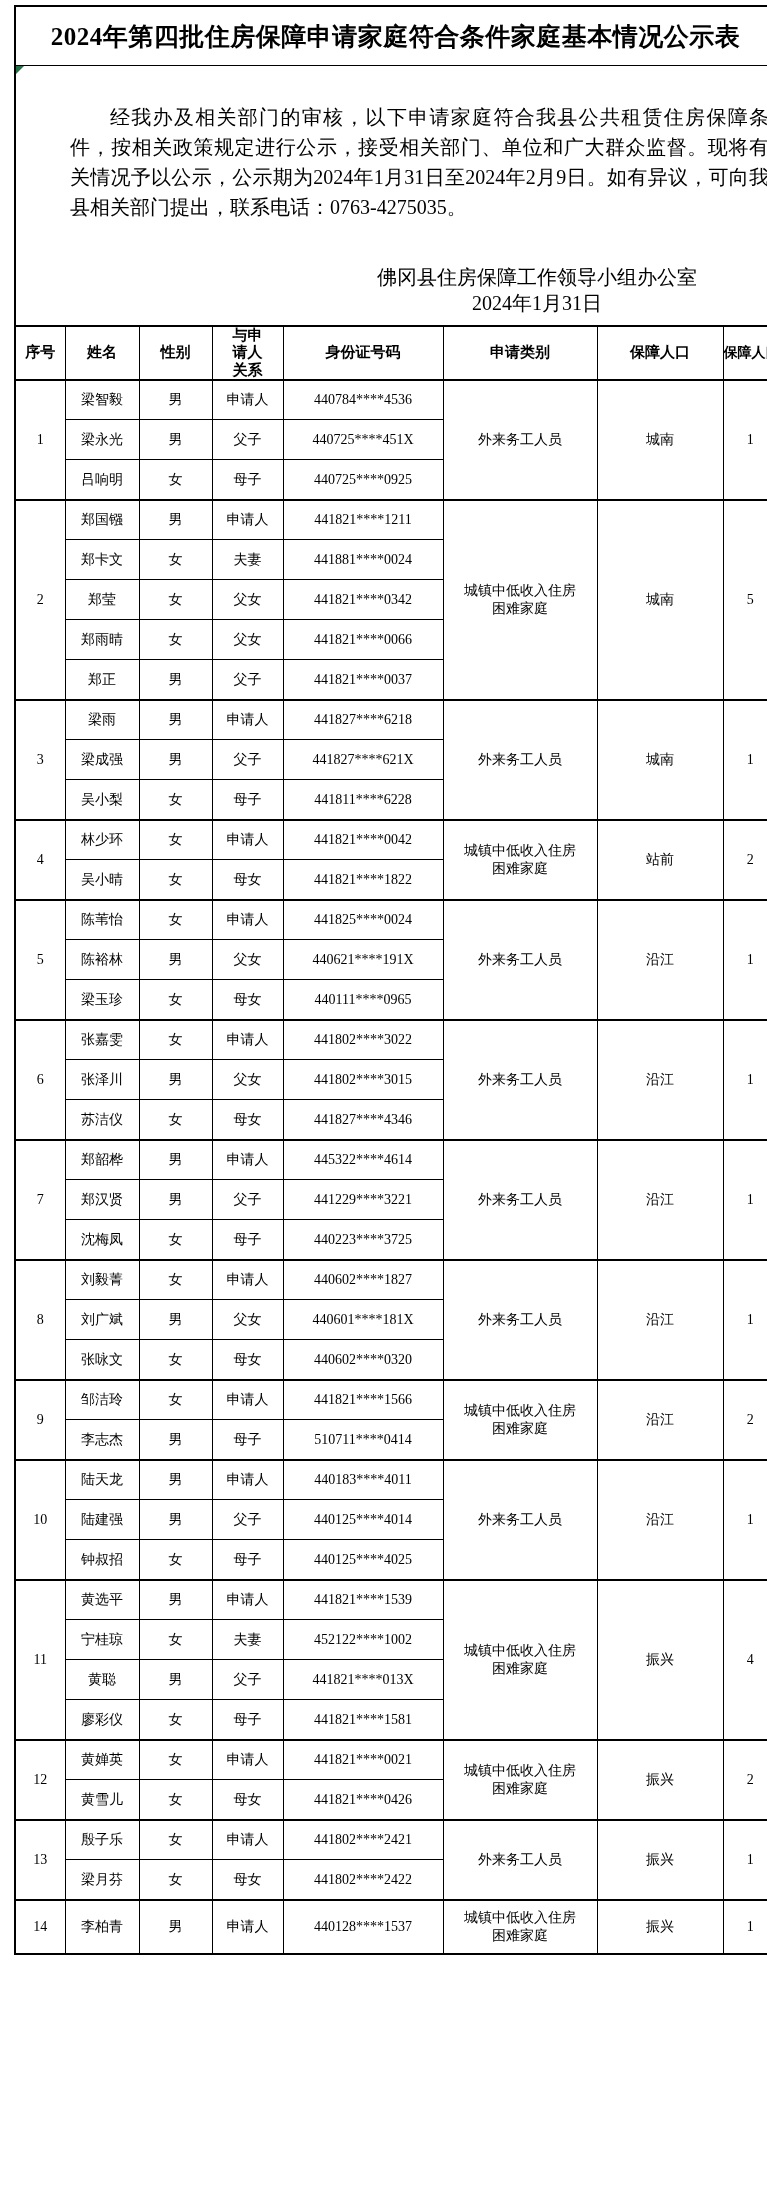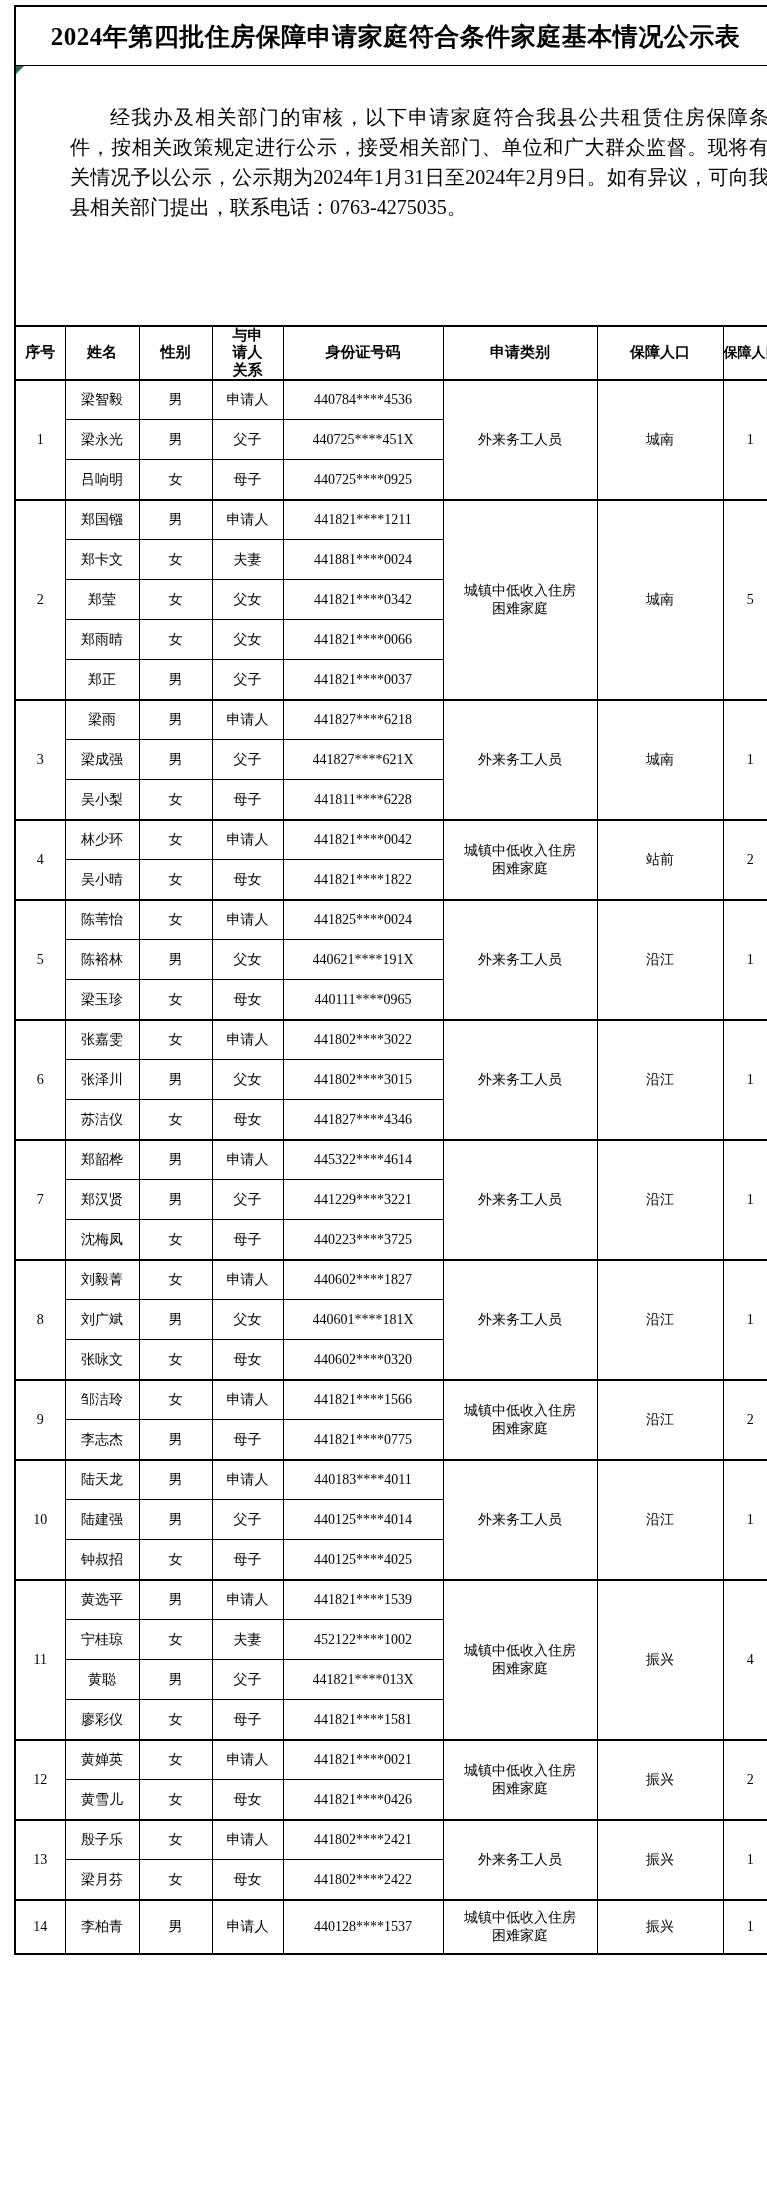--- a/index.html
+++ b/index.html
@@ -71,20 +71,22 @@
 <body>
 
 <div class="page">
 
   <div class="title-box">2024年第四批住房保障申请家庭符合条件家庭基本情况公示表</div>
 
   <div class="notice-box">
     <div class="green-corner"></div>
     <p class="para">经我办及相关部门的审核，以下申请家庭符合我县公共租赁住房保障条件，按相关政策规定进行公示，接受相关部门、单位和广大群众监督。现将有关情况予以公示，公示期为2024年1月31日至2024年2月9日。如有异议，可向我县相关部门提出，联系电话：0763-4275035。</p>
     <div class="sign-block">
+      <div>佛冈县住房保障工作领导小组办公室</div>
+      <div>2024年1月31日</div>
     </div>
   </div>
 
   <table class="roster">
     <colgroup>
       <col style="width:50px">
         <col style="width:74px">
         <col style="width:73px">
         <col style="width:71px">
       <col style="width:160px">
@@ -294,21 +296,21 @@
           <td>申请人</td>
           <td>441821****1566</td>
           <td rowspan="2" class="cat">城镇中低收入住房困难家庭</td>
           <td rowspan="2">沿江</td>
           <td rowspan="2">2</td>
         </tr>
         <tr>
           <td>李志杰</td>
           <td>男</td>
           <td>母子</td>
-          <td>441821****0775</td>
+          <td>510711****0414</td>
         </tr>
         <tr class="grp-start">
           <td rowspan="3">10</td>
           <td>陆天龙</td>
           <td>男</td>
           <td>申请人</td>
           <td>440183****4011</td>
           <td rowspan="3" class="cat">外来务工人员</td>
           <td rowspan="3">沿江</td>
           <td rowspan="3">1</td>

